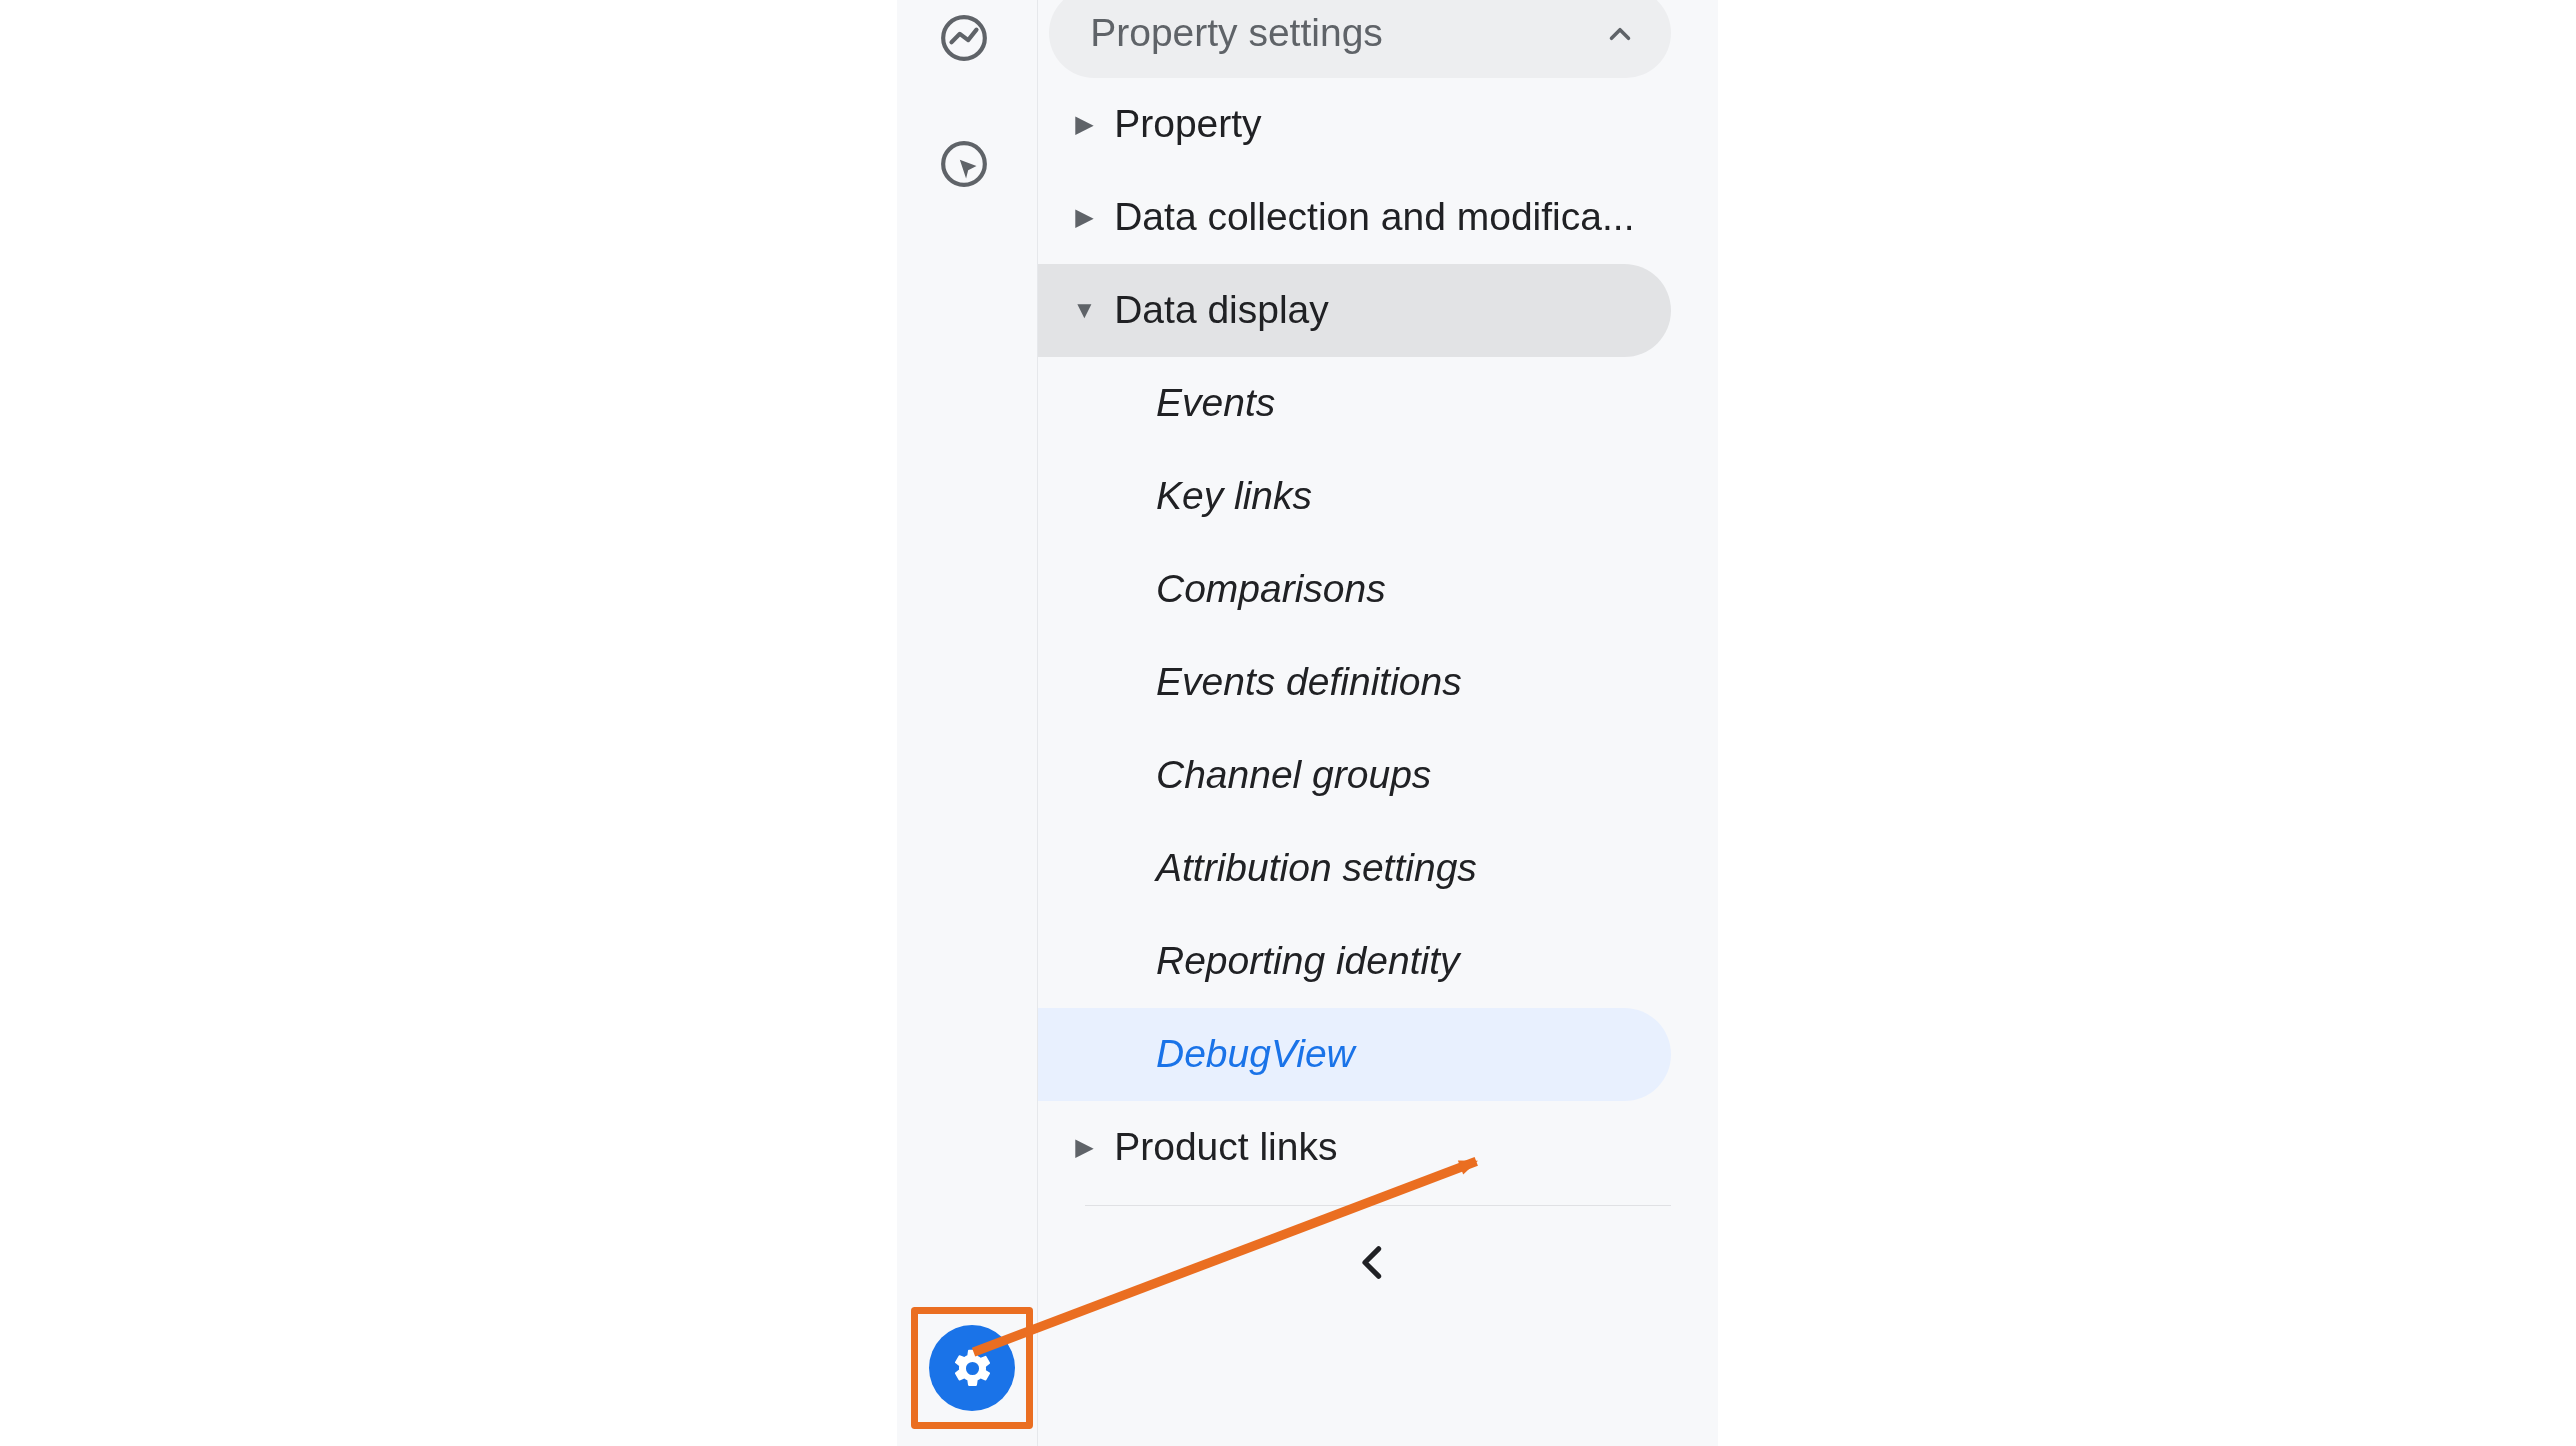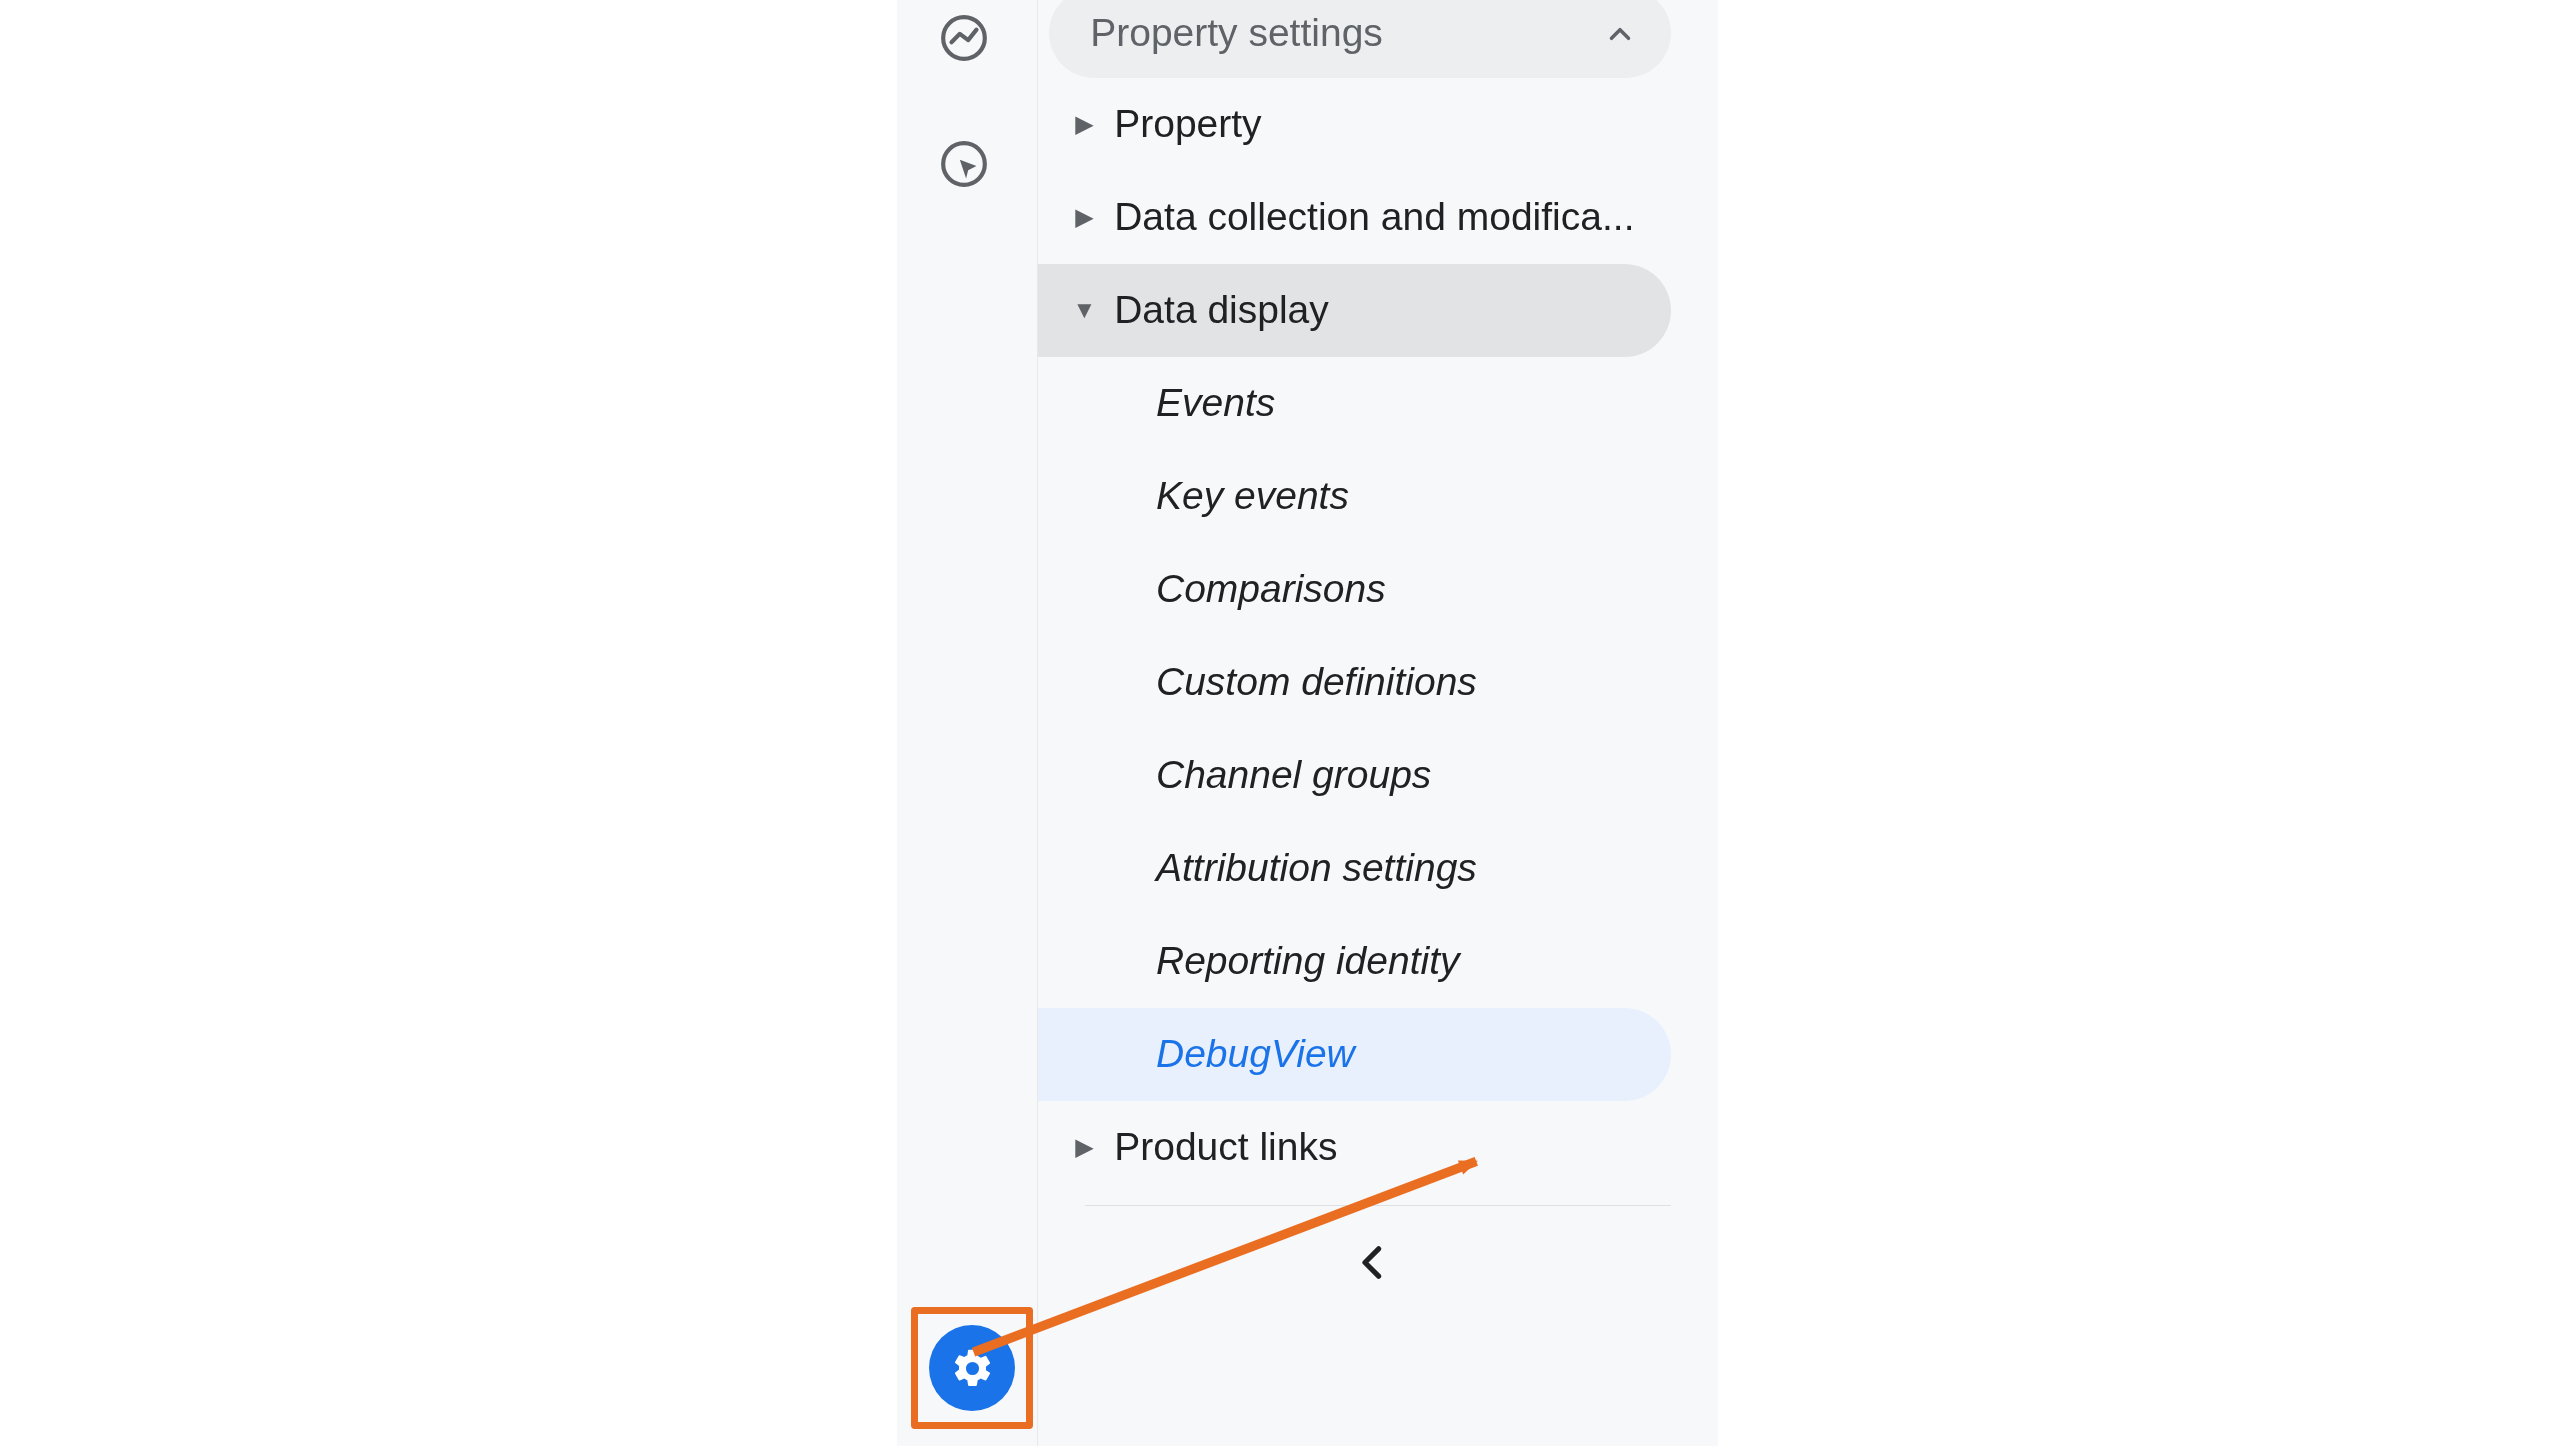--- a/index.html
+++ b/index.html
@@ -207,27 +207,27 @@
 
       <div class="nav-row expanded">
         <span class="tri">▼</span>
         <span class="label">Data display</span>
       </div>
 
       <div class="sub-row">
         <span>Events</span>
       </div>
       <div class="sub-row">
-        <span>Key events</span>
+        <span>Key links</span>
       </div>
       <div class="sub-row">
         <span>Comparisons</span>
       </div>
       <div class="sub-row">
-        <span>Custom definitions</span>
+        <span>Events definitions</span>
       </div>
       <div class="sub-row">
         <span>Channel groups</span>
       </div>
       <div class="sub-row">
         <span>Attribution settings</span>
       </div>
       <div class="sub-row">
         <span>Reporting identity</span>
       </div>

